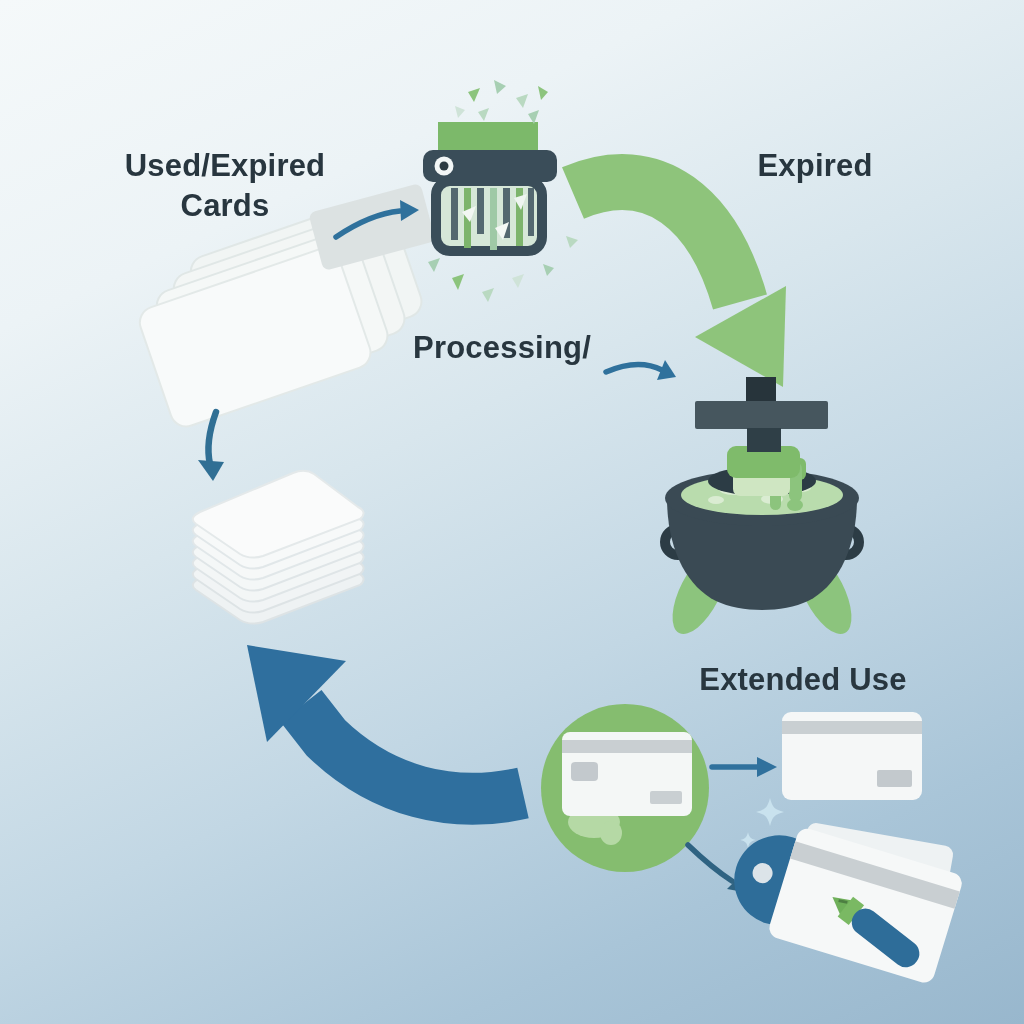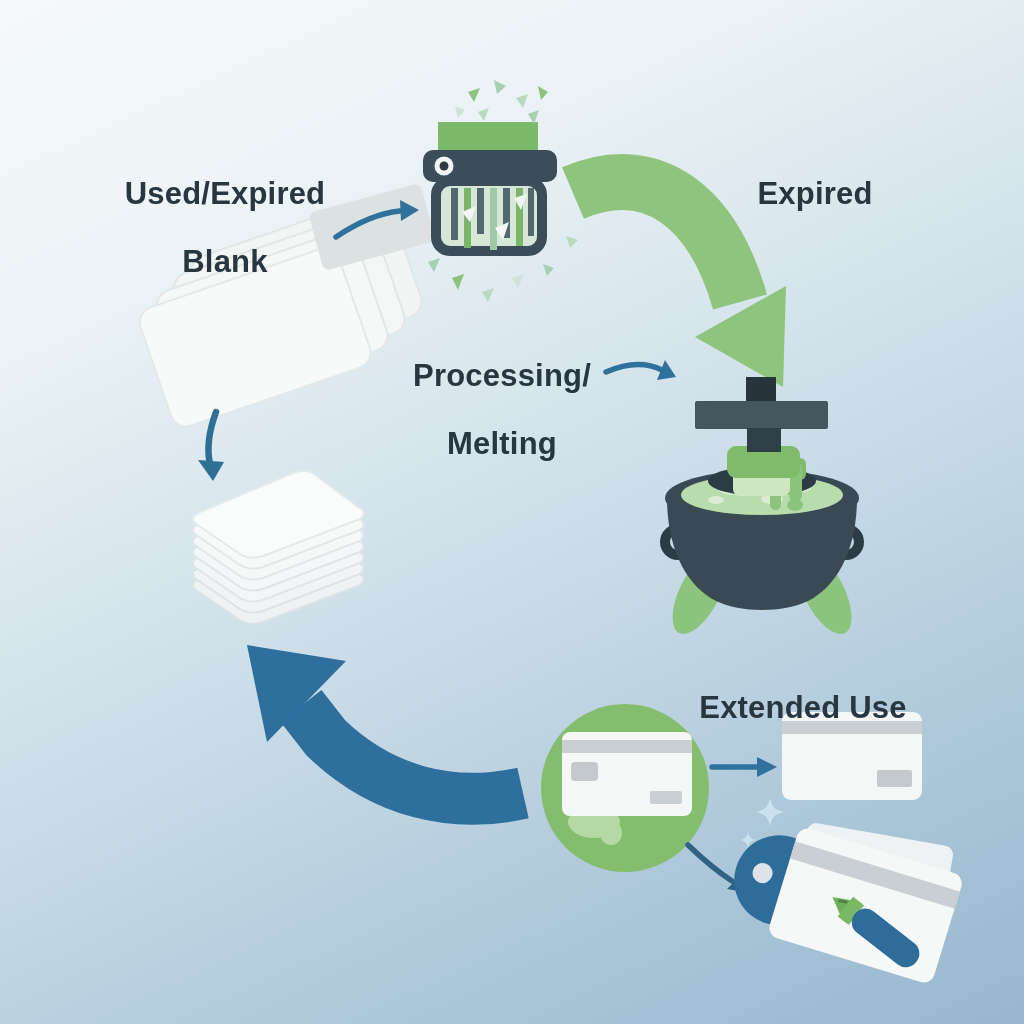--- a/index.html
+++ b/index.html
@@ -6,37 +6,36 @@
   .stage{
     position:relative;width:1024px;height:1024px;overflow:hidden;
     background:linear-gradient(155deg,#f5f9fa 0%,#ecf3f6 22%,#d8e6ed 42%,#c2d7e4 62%,#a9c5d8 82%,#98b7cd 100%);
     font-family:"Liberation Sans","DejaVu Sans",sans-serif;
   }
   .scene{position:absolute;left:0;top:0;z-index:1;}
   .lbl{
     position:absolute;z-index:2;text-align:center;color:#28363f;
     font-weight:700;font-size:31px;line-height:1.28;letter-spacing:.2px;
   }
-  .lbl .ln{display:block;margin-top:28px;}
+  .lbl .ln{display:block;}
 </style>
 </head>
 <body>
 
 <div class="stage">
 
   <div class="lbl" style="left:60px;top:146px;width:330px;">
     <span class="ln">Used/Expired</span>
-    <span class="ln">Blank</span>
+    <span class="ln">Cards</span>
   </div>
   <div class="lbl" style="left:655px;top:146px;width:320px;">
     <span class="ln">Expired</span>
   </div>
   <div class="lbl" style="left:372px;top:328px;width:260px;">
     <span class="ln">Processing/</span>
-    <span class="ln">Melting</span>
   </div>
   <div class="lbl" style="left:648px;top:660px;width:310px;">
     <span class="ln">Extended Use</span>
   </div>
 
   <svg class="scene" width="1024" height="1024" viewBox="0 0 1024 1024">
 
     <g>
       <path d="M 573,193 C 655,158 714,210 740,302" fill="none" stroke="#8ec47b" stroke-width="56" stroke-linecap="butt"></path>
       <polygon points="695,337 786,286 783,387" fill="#8ec47b"></polygon>

